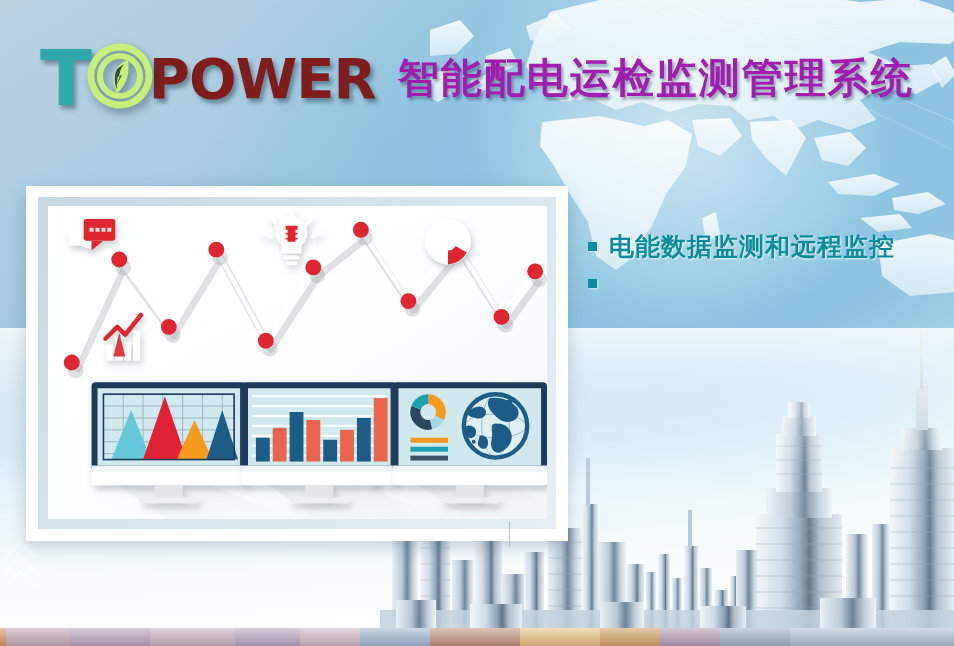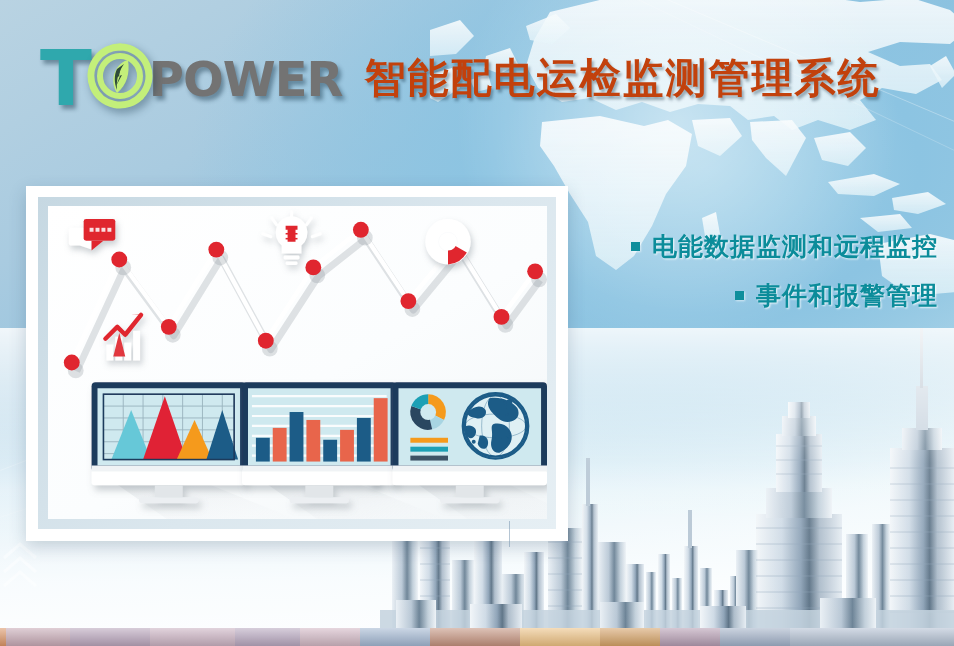--- a/index.html
+++ b/index.html
@@ -78,39 +78,39 @@
     color:#2fa8ad;line-height:1;
     font-family:"DejaVu Sans",sans-serif;
     text-shadow:3px 4px 4px rgba(20,50,70,.45);
   }
   .logo-mark{
     position:relative;width:66px;height:66px;margin:0 -2px 6px -4px;
     filter:drop-shadow(3px 4px 4px rgba(20,50,70,.45));
   }
   .logo-mark svg{width:100%;height:100%;display:block;}
   .brand-rest{
-    font-size:48px;font-weight:bold;letter-spacing:-1px;
-    color:#737373;line-height:1;margin-left:-2px;
+    font-size:56px;font-weight:bold;letter-spacing:-1px;
+    color:#7f1d1d;line-height:1;margin-left:-2px;
     font-family:"DejaVu Sans",sans-serif;
     text-shadow:3px 4px 4px rgba(20,50,70,.45);
   }
   .brand-cn{
     margin-left:22px;margin-bottom:2px;
     font-size:41px;font-weight:bold;letter-spacing:2px;
-    color:#c2410c;
+    color:#a21caf;
     font-family:"DejaVu Sans","Liberation Sans",sans-serif;
     text-shadow:2px 3px 3px rgba(20,50,70,.40);
   }
 
   
   .features{
     position:absolute;left:588px;top:230px;width:350px;
   }
   .feature{
-    display:flex;align-items:center;margin-bottom:16px;justify-content:flex-end;
+    display:flex;align-items:center;margin-bottom:16px;
   }
   .feature-bullet{
     width:9px;height:9px;background:#0e8e9c;margin-right:12px;flex:0 0 auto;
     box-shadow:1px 1px 2px rgba(255,255,255,.6);
   }
   .feature-label{
     font-size:25px;font-weight:bold;color:#0b8c9a;letter-spacing:1px;
     font-family:"DejaVu Sans","Liberation Sans",sans-serif;
     text-shadow:1px 1px 2px rgba(255,255,255,.85);
   }
@@ -303,21 +303,20 @@
     <span class="brand-cn">智能配电运检监测管理系统</span>
   </div>
 
   <div class="features">
     <div class="feature">
       <span class="feature-bullet"></span>
       <span class="feature-label">电能数据监测和远程监控</span>
     </div>
     <div class="feature">
       <span class="feature-bullet"></span>
-      <span class="feature-label">事件和报警管理</span>
     </div>
   </div>
 
   <div class="panel">
     <div class="panel-inner-frame">
       <div class="panel-canvas">
         <svg viewBox="0 0 504 316" preserveAspectRatio="none">
           <defs>
             <linearGradient id="monShadow" x1="0" y1="0" x2="1" y2="1">
               <stop offset="0%" stop-color="#c9ced3" stop-opacity=".75"></stop>

